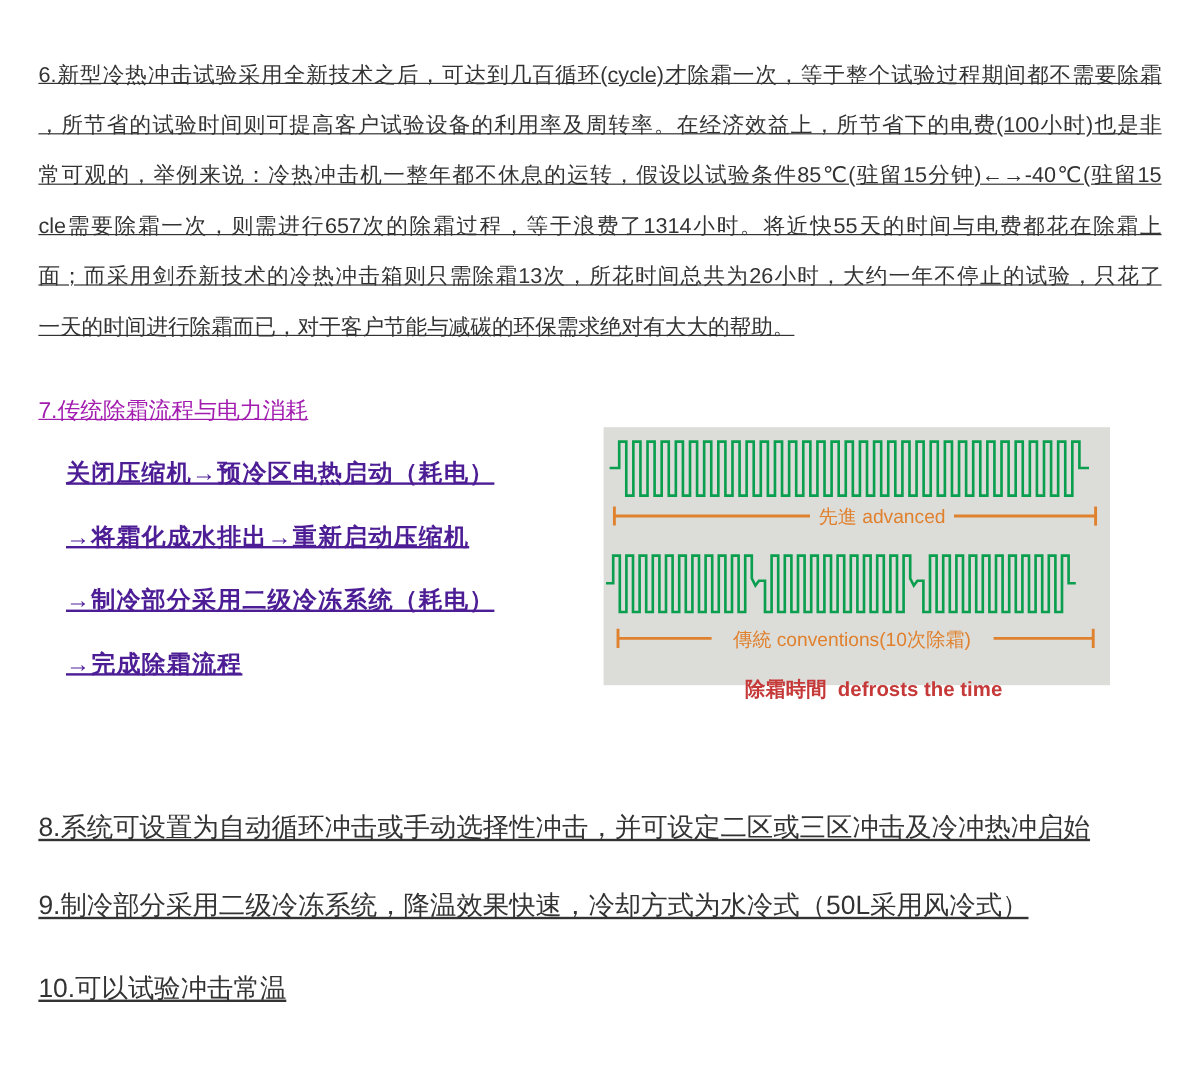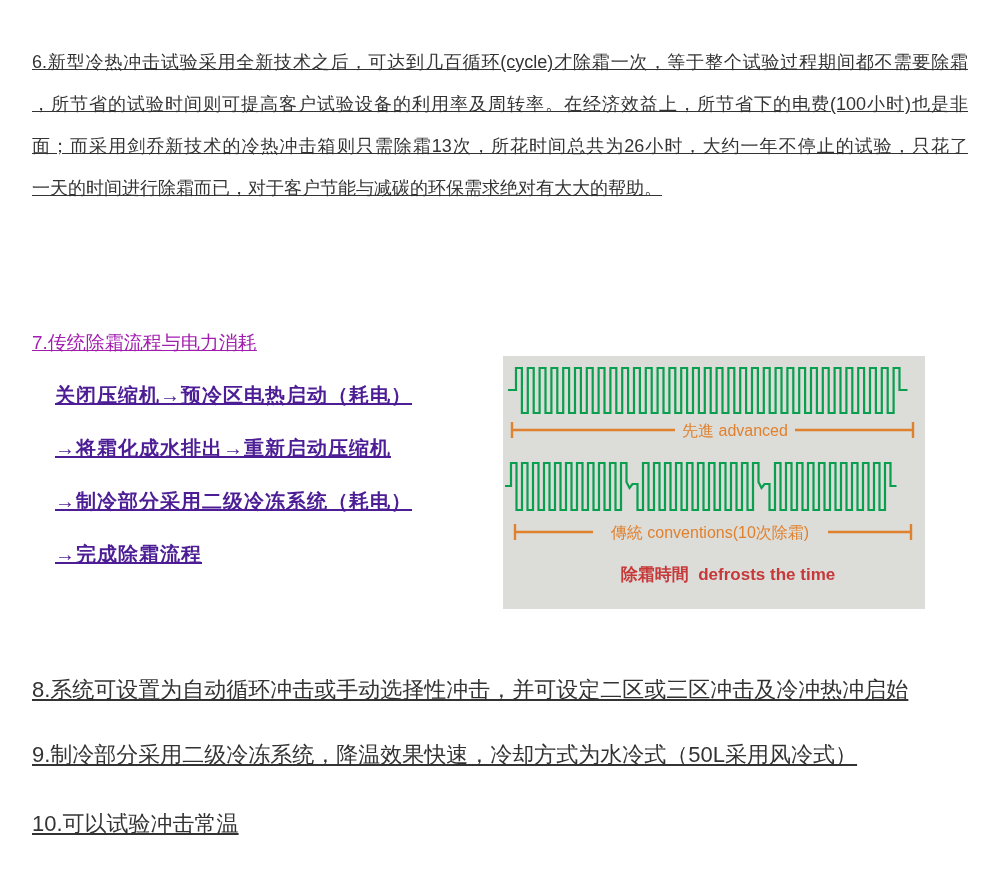--- a/index.html
+++ b/index.html
@@ -30,21 +30,21 @@
   
   .bluestep{
     left:55px;
     font-size:20px;font-weight:bold;line-height:24px;
     color:#4c1d95;letter-spacing:1px;
   }
   .b0{top:383px;} .b1{top:436px;} .b2{top:489px;} .b3{top:542px;}
 
   
   .figure{
-    left:503px;top:356px;width:422px;height:253px;
+    left:503px;top:356px;width:422px;height:215px;
     background:#dcdcd9;
   }
   .figure svg{display:block;}
   .wave{fill:none;stroke:#0a9e4f;stroke-width:2.2;stroke-linejoin:miter;}
   .dim{stroke:#e0812e;stroke-width:2.4;}
   .dimlabel{
     fill:#e0812e;font-size:16px;
     font-family:"Liberation Sans","DejaVu Sans",sans-serif;
   }
   .caption{
@@ -58,20 +58,22 @@
     font-size:22px;line-height:22px;color:#333333;
   }
   .i8{top:679px;} .i9{top:744px;} .i10{top:813px;}
 </style>
 </head>
 <body>
 
 <div class="abs para6">
   <div class="line j">6.新型冷热冲击试验采用全新技术之后，可达到几百循环(cycle)才除霜一次，等于整个试验过程期间都不需要除霜</div>
   <div class="line j">，所节省的试验时间则可提高客户试验设备的利用率及周转率。在经济效益上，所节省下的电费(100小时)也是非</div>
+  <div class="line j">常可观的，举例来说：冷热冲击机一整年都不休息的运转，假设以试验条件85℃(驻留15分钟)←→-40℃(驻留15</div>
+  <div class="line j">cle需要除霜一次，则需进行657次的除霜过程，等于浪费了1314小时。将近快55天的时间与电费都花在除霜上</div>
   <div class="line j">面；而采用剑乔新技术的冷热冲击箱则只需除霜13次，所花时间总共为26小时，大约一年不停止的试验，只花了</div>
   <div class="line">一天的时间进行除霜而已，对于客户节能与减碳的环保需求绝对有大大的帮助。</div>
 </div>
 
 <div class="abs h7">7.传统除霜流程与电力消耗</div>
 
 <div class="abs bluestep b0">关闭压缩机→预冷区电热启动（耗电）</div>
 <div class="abs bluestep b1">→将霜化成水排出→重新启动压缩机</div>
 <div class="abs bluestep b2">→制冷部分采用二级冷冻系统（耗电）</div>
 <div class="abs bluestep b3">→完成除霜流程</div>

